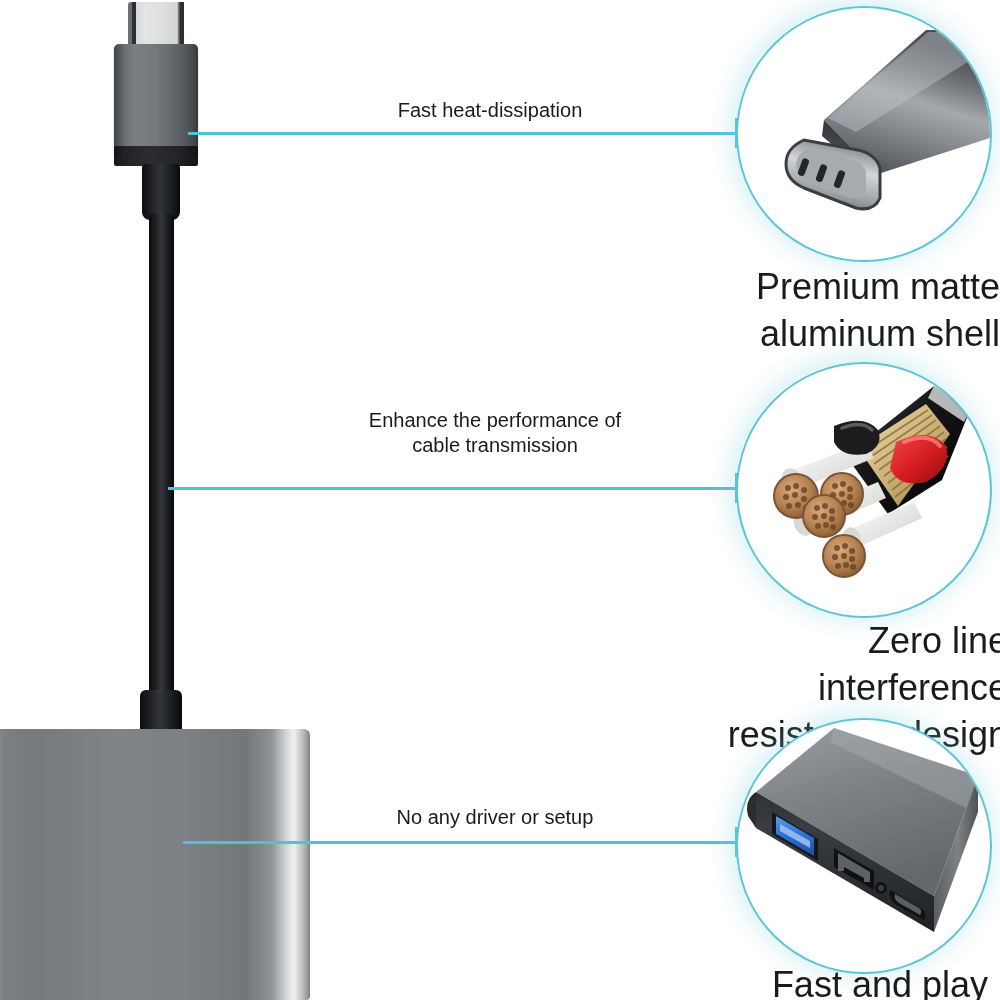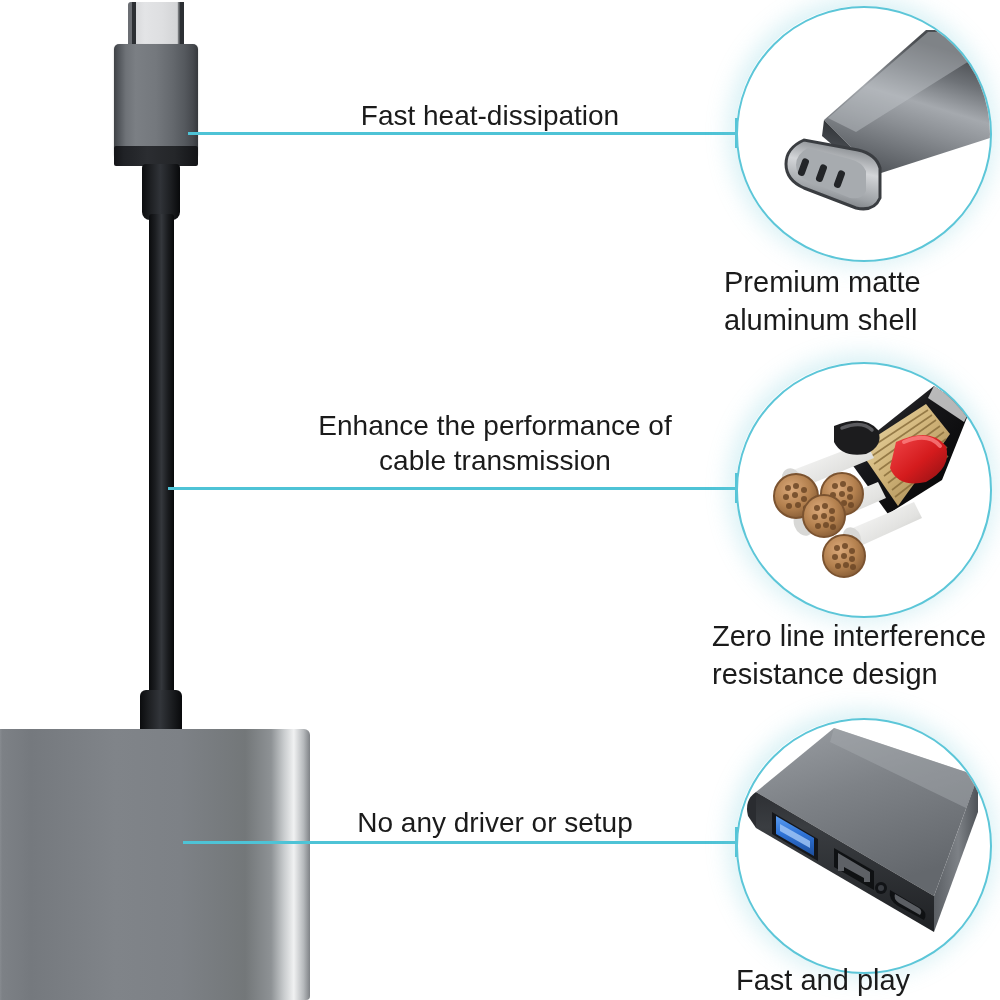--- a/index.html
+++ b/index.html
@@ -117,21 +117,21 @@
   .lead-cap {
     position: absolute;
     width: 3px;
     background: #4ec3d6;
   }
 
   
   .callout {
     position: absolute;
     color: #1b1b1b;
-    font-size: 28px;
+    font-size: 20px;
     line-height: 1.25;
     text-align: center;
     white-space: pre-line;
   }
 
   
   .inset {
     position: absolute;
     border-radius: 50%;
     border: 2px solid #5cc6d8;
@@ -139,23 +139,23 @@
     overflow: hidden;
   }
   .inset-glow {
     position: absolute;
     border-radius: 50%;
     box-shadow: 0 0 22px 8px rgba(120, 205, 220, 0.28);
   }
   .caption {
     position: absolute;
     color: #1b1b1b;
-    font-size: 29px;
+    font-size: 36px;
     line-height: 1.3;
-    text-align: left;
+    text-align: right;
     white-space: pre-line;
   }
 </style>
 </head>
 <body>
 
 <div id="stage">
 
   <div>
 

